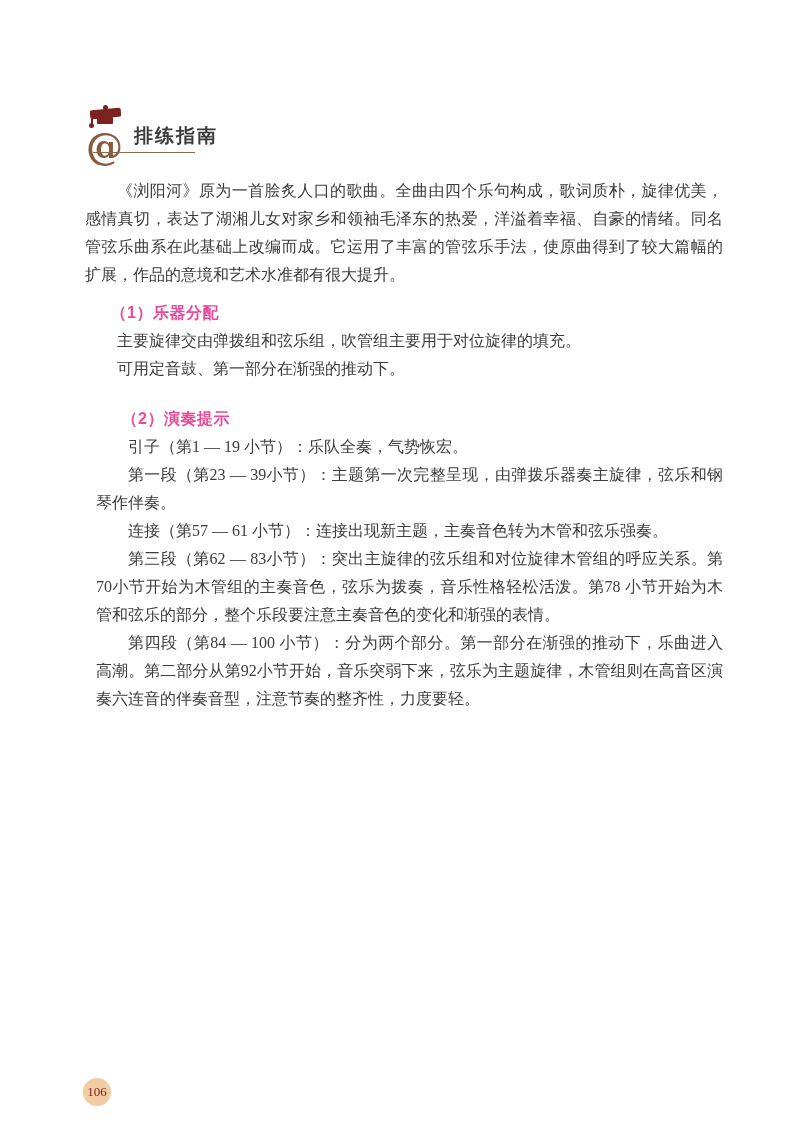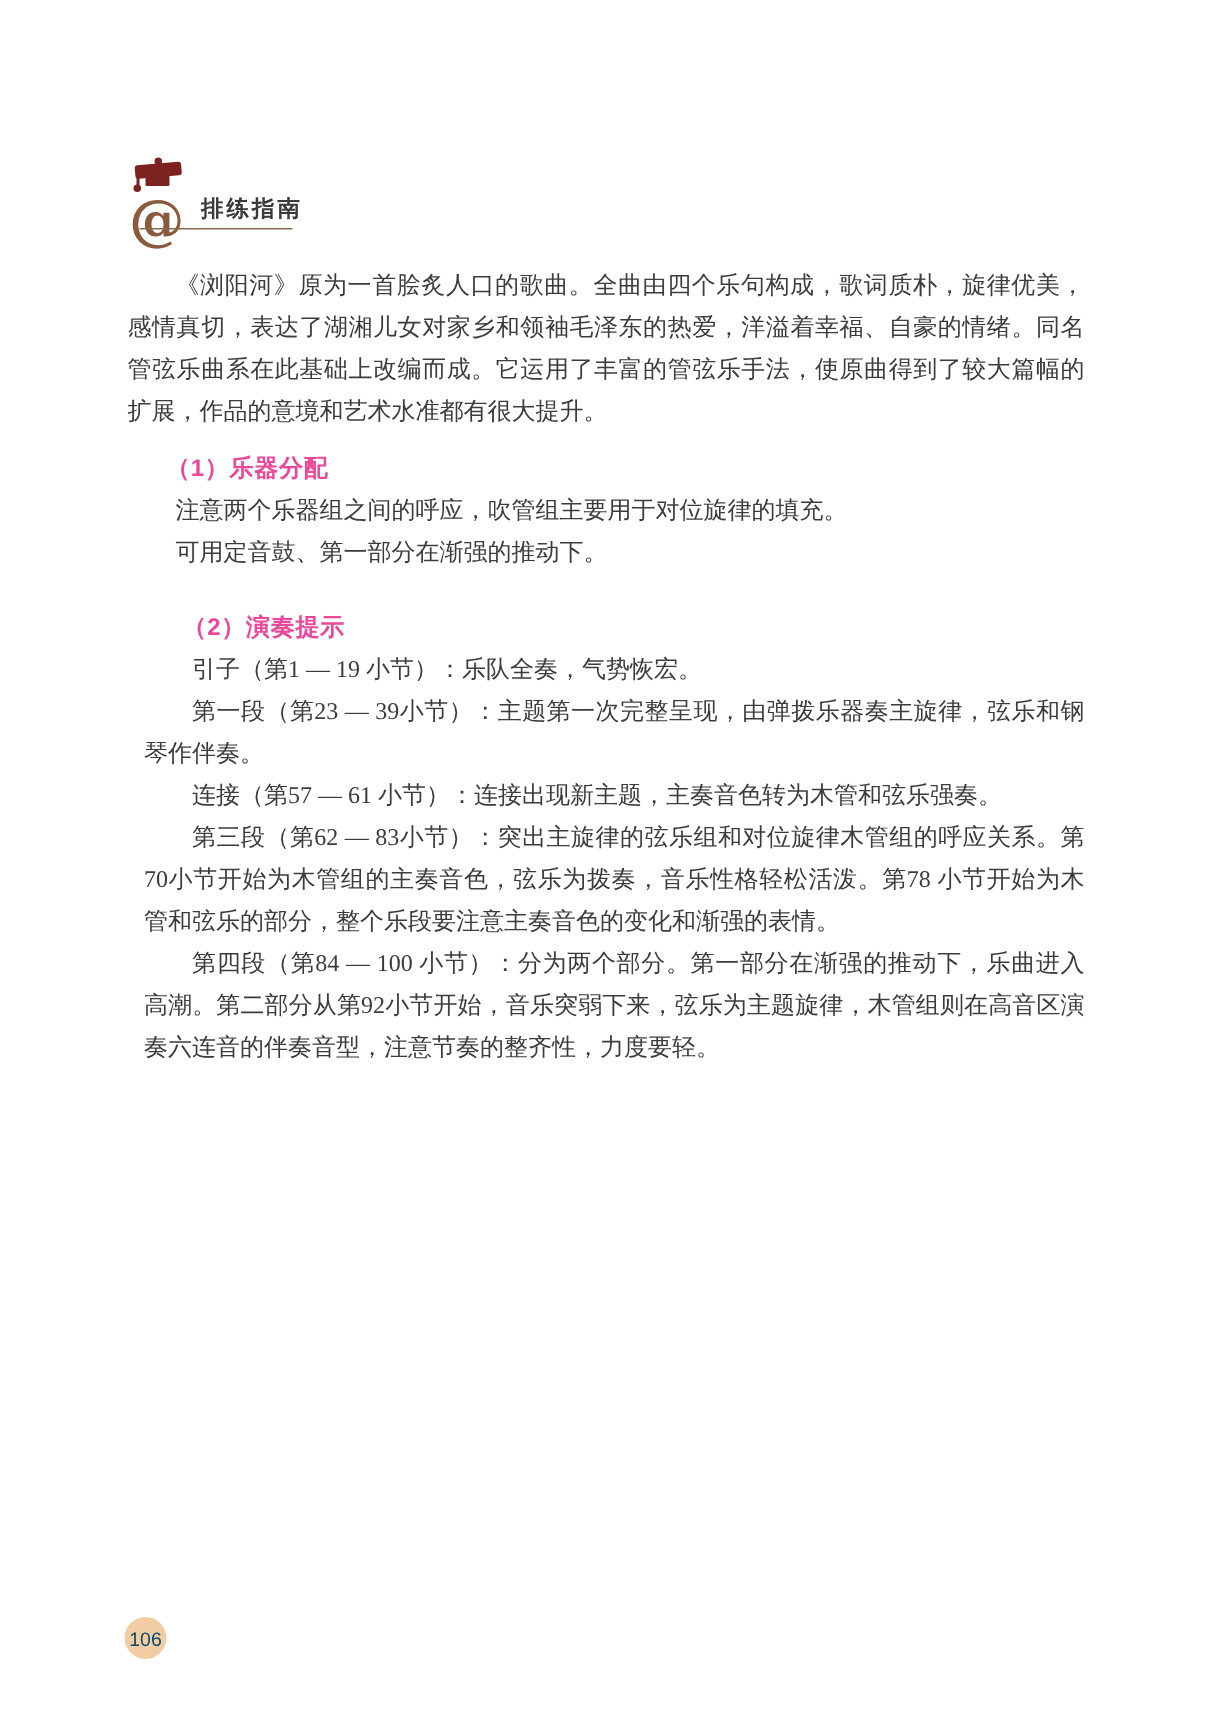--- a/index.html
+++ b/index.html
@@ -80,21 +80,21 @@
     position: absolute;
     top: 20px;
     left: 5px;
     width: 5px;
     height: 5px;
     background: #7c2220;
     border-radius: 50%;
   }
   .header-title {
     font-family: "Liberation Sans", "DejaVu Sans", sans-serif;
-    font-size: 15px;
+    font-size: 19px;
     font-weight: bold;
     color: #3a3a3a;
     letter-spacing: 2px;
     padding-bottom: 8px;
   }
   .header-underline {
     position: absolute;
     top: 152px;
     left: 93px;
     width: 102px;
@@ -135,22 +135,22 @@
     left: 83px;
     top: 1078px;
     width: 28px;
     height: 28px;
     background: #f2cda4;
     border-radius: 50%;
     display: flex;
     align-items: center;
     justify-content: center;
     font-size: 13px;
-    color: #0c4a6e;
-    font-family: Liberation Sans, sans-serif;
+    color: #7f1d1d;
+    font-family: Liberation Serif, serif;
   }
 </style>
 </head>
 <body>
 
 <div class="page">
 
   <div class="header">
     <span class="badge-icon">
       <span class="at-glyph">@</span>
@@ -162,21 +162,21 @@
     </span>
     <span class="header-title">排练指南</span>
   </div>
   <div class="header-underline"></div>
 
   <div class="content">
     <p>《浏阳河》原为一首脍炙人口的歌曲。全曲由四个乐句构成，歌词质朴，旋律优美，感情真切，表达了湖湘儿女对家乡和领袖毛泽东的热爱，洋溢着幸福、自豪的情绪。同名管弦乐曲系在此基础上改编而成。它运用了丰富的管弦乐手法，使原曲得到了较大篇幅的扩展，作品的意境和艺术水准都有很大提升。</p>
 
     <div class="section-1">
       <div class="section-heading">（1）乐器分配</div>
-      <p>注意两个乐器组之间的呼应，吹管组主要用于对位旋律的填充。</p>
+      <p>主要旋律交由弹拨组和弦乐组，吹管组主要用于对位旋律的填充。</p>
       <p>可用定音鼓、第一部分在渐强的推动下。</p>
     </div>
 
     <div class="section-2">
       <div class="section-heading">（2）演奏提示</div>
       <p>引子（第1 — 19 小节）：乐队全奏，气势恢宏。</p>
       <p>第一段（第23 — 39小节）：主题第一次完整呈现，由弹拨乐器奏主旋律，弦乐和钢琴作伴奏。</p>
       <p>连接（第57 — 61 小节）：连接出现新主题，主奏音色转为木管和弦乐强奏。</p>
       <p>第三段（第62 — 83小节）：突出主旋律的弦乐组和对位旋律木管组的呼应关系。第70小节开始为木管组的主奏音色，弦乐为拨奏，音乐性格轻松活泼。第78 小节开始为木管和弦乐的部分，整个乐段要注意主奏音色的变化和渐强的表情。</p>
       <p>第四段（第84 — 100 小节）：分为两个部分。第一部分在渐强的推动下，乐曲进入高潮。第二部分从第92小节开始，音乐突弱下来，弦乐为主题旋律，木管组则在高音区演奏六连音的伴奏音型，注意节奏的整齐性，力度要轻。</p>

